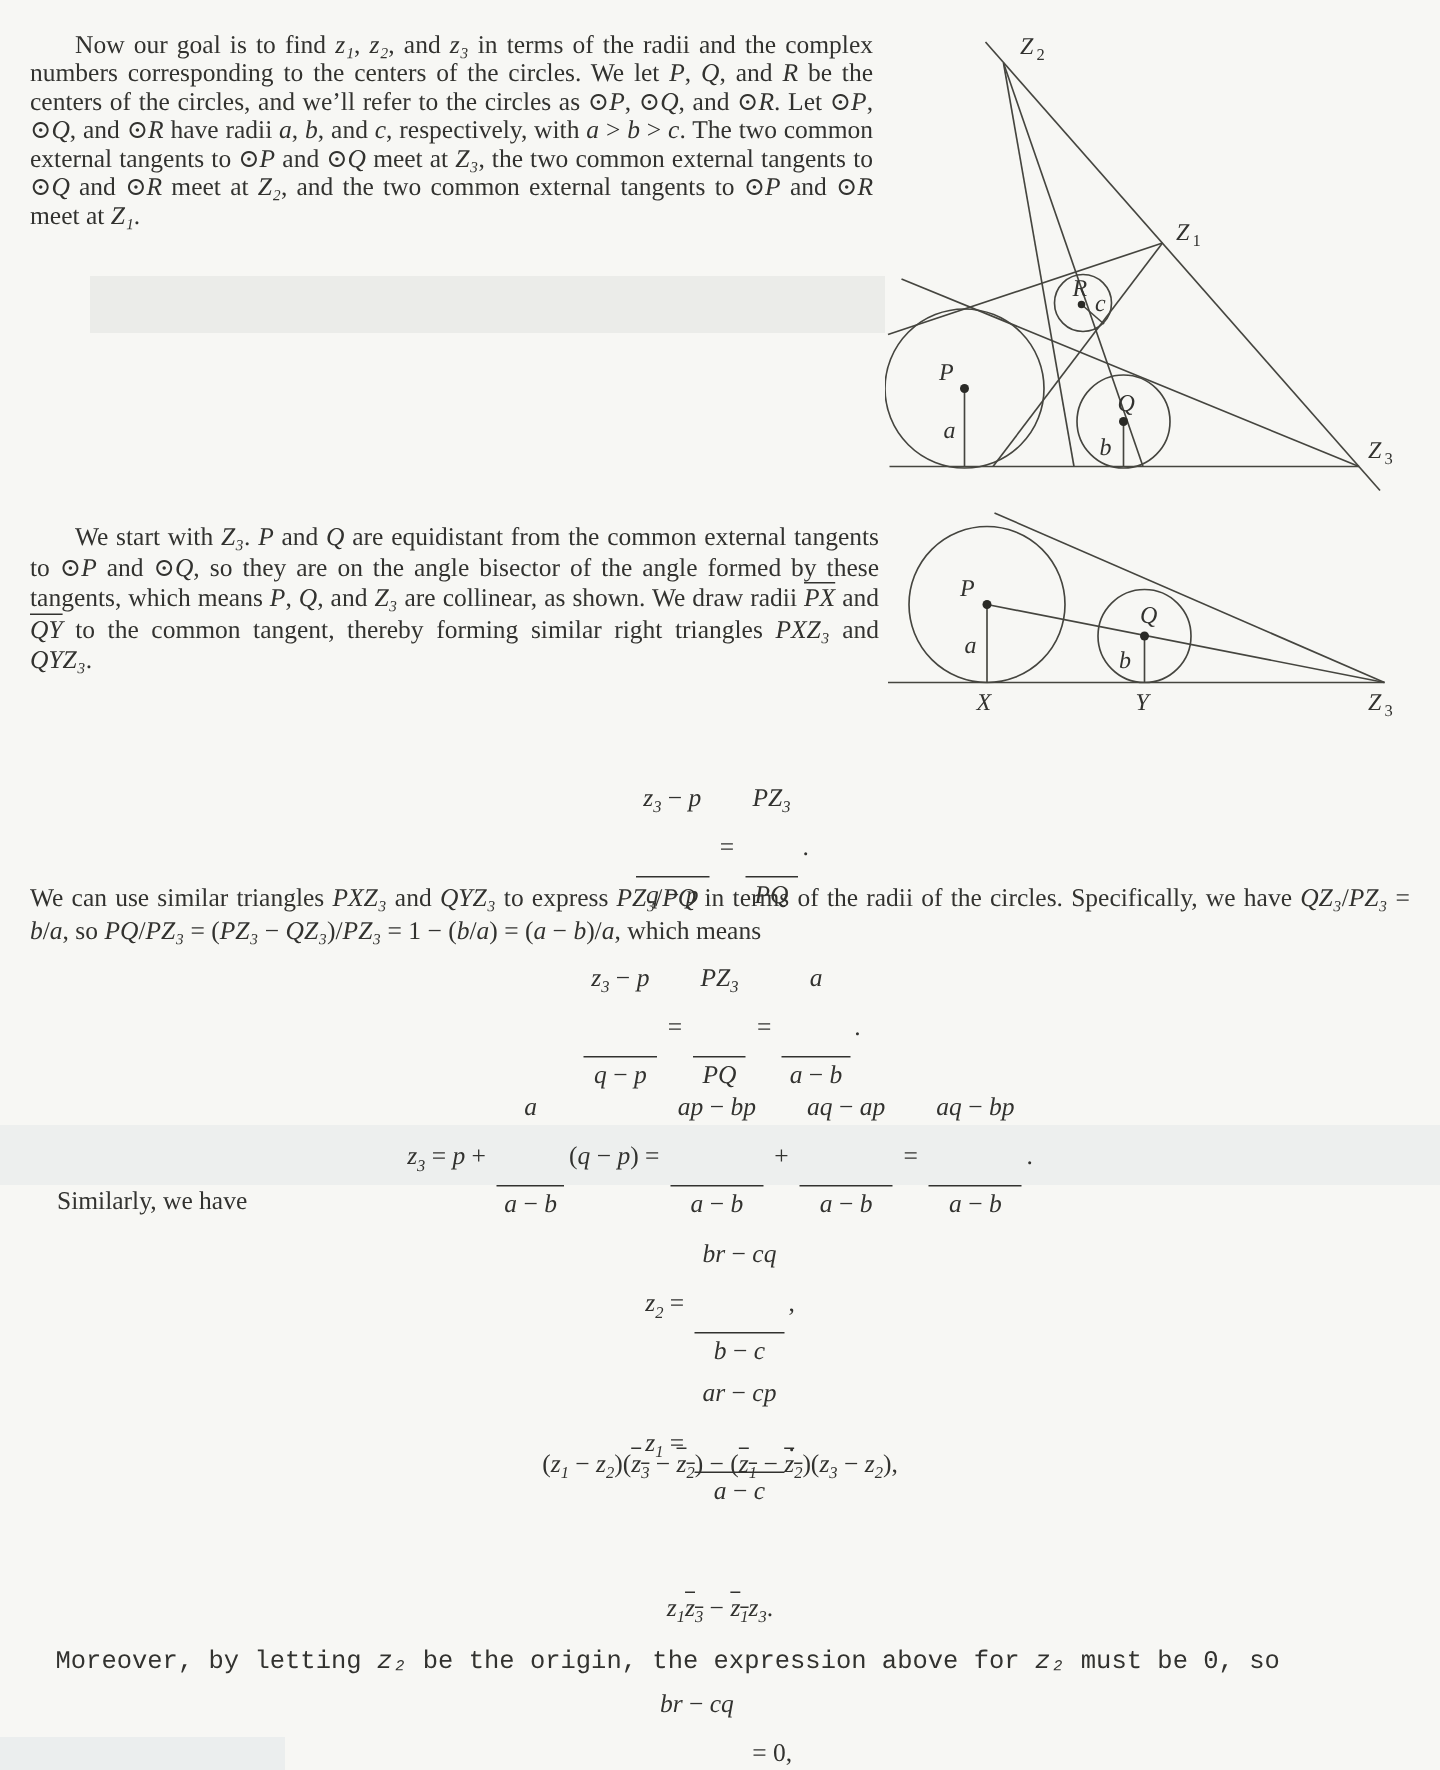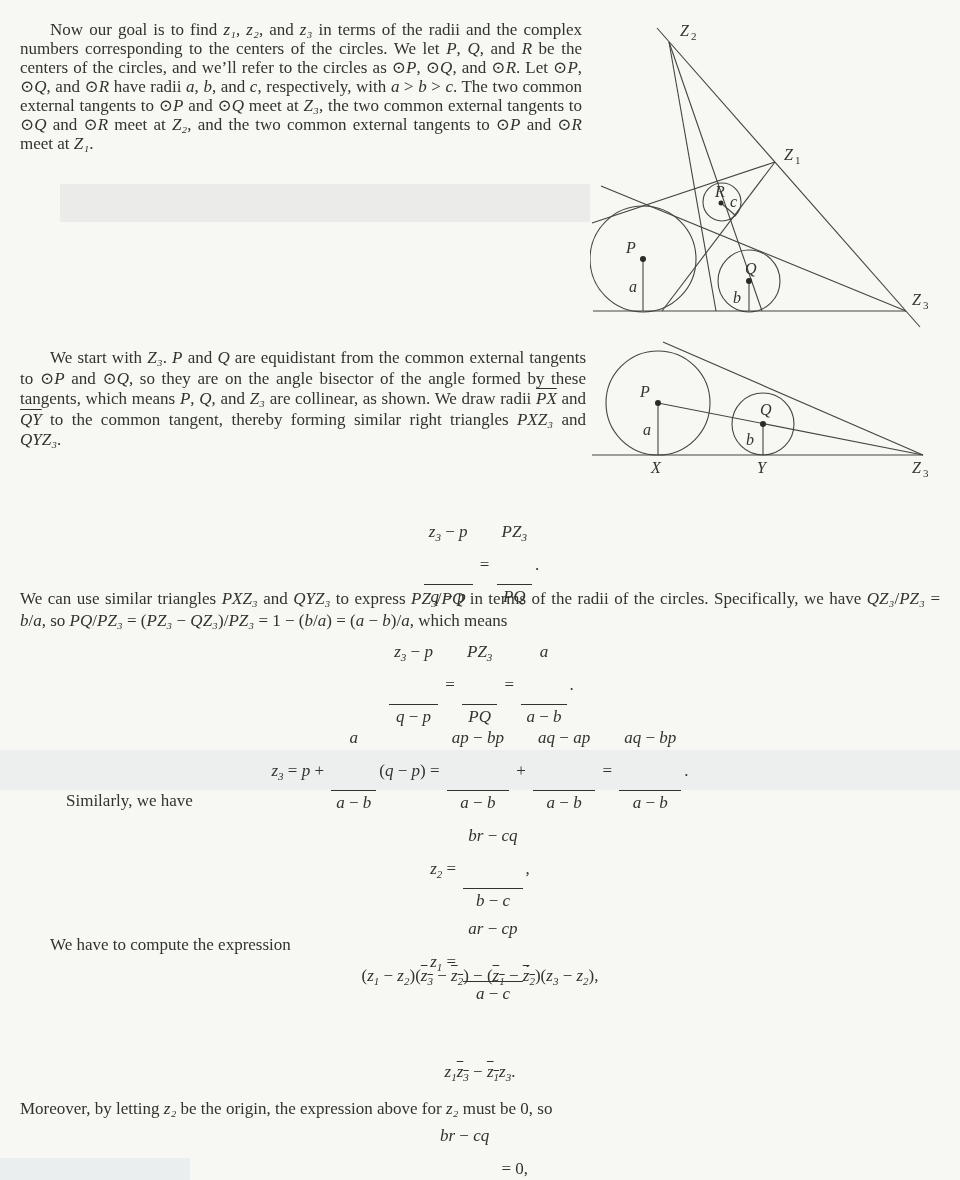--- a/index.html
+++ b/index.html
@@ -169,21 +169,21 @@
         </span>
         <span class="mp">&nbsp;=&nbsp;</span>
         <span class="frac">
           <span class="num"><span class="mv"><span>aq</span></span><span class="mp">&nbsp;−&nbsp;</span><span class="mv"><span>bp</span></span></span>
           <span class="den"><span class="mv"><span>a</span></span><span class="mp">&nbsp;−&nbsp;</span><span class="mv"><span>b</span></span></span>
         </span>
         <span class="mp">.</span>
       </span>
   </div>
 
-  <div class="para indent" style="left:36px; top:790px; width:920px; line-height:22px;">Similarly, we have</div>
+  <div class="para indent" style="left:8px; top:790px; width:920px; line-height:22px;">Similarly, we have</div>
 
   <div class="eq-col" style="top:822px;">
     <span class="eq-row">
         <span class="mv"><span>z</span><sub>2</sub></span>
         <span class="mp">&nbsp;=&nbsp;</span>
         <span class="frac">
           <span class="num"><span class="mv"><span>br</span></span><span class="mp">&nbsp;−&nbsp;</span><span class="mv"><span>cq</span></span></span>
           <span class="den"><span class="mv"><span>b</span></span><span class="mp">&nbsp;−&nbsp;</span><span class="mv"><span>c</span></span></span>
         </span>
         <span class="mp">,</span>
@@ -192,21 +192,20 @@
         <span class="mv"><span>z</span><sub>1</sub></span>
         <span class="mp">&nbsp;=&nbsp;</span>
         <span class="frac">
           <span class="num"><span class="mv"><span>ar</span></span><span class="mp">&nbsp;−&nbsp;</span><span class="mv"><span>cp</span></span></span>
           <span class="den"><span class="mv"><span>a</span></span><span class="mp">&nbsp;−&nbsp;</span><span class="mv"><span>c</span></span></span>
         </span>
         <span class="mp">.</span>
       </span>
   </div>
 
-  <div class="para indent" style="left:20px; top:934px; width:920px; line-height:22px;">We have to compute the expression</div>
 
   <div class="eq" style="top:966px;">
     <span class="eq-inner">
         <span class="mp">(</span>
         <span class="mv"><span>z</span><sub>1</sub></span>
         <span class="mp">&nbsp;−&nbsp;</span>
         <span class="mv"><span>z</span><sub>2</sub></span>
         <span class="mp">)(</span>
         <span class="mv bar"><span>z</span><sub>3</sub></span>
         <span class="mp">&nbsp;−&nbsp;</span>
@@ -228,21 +227,21 @@
     <span class="eq-inner">
         <span class="mv"><span>z</span><sub>1</sub></span>
         <span class="mv bar"><span>z</span><sub>3</sub></span>
         <span class="mp">&nbsp;−&nbsp;</span>
         <span class="mv bar"><span>z</span><sub>1</sub></span>
         <span class="mv"><span>z</span><sub>3</sub></span>
         <span class="mp">.</span>
       </span>
   </div>
 
-  <div class="para" style="left:20px; top:1098px; width:920px; line-height:22px;">Moreover, by letting <i>z₂</i> be the origin, the expression above for <i>z₂</i> must be 0, so</div>
+  <div class="para" style="left:37px; top:1098px; width:920px; line-height:22px;font-family:Liberation Mono, monospace;">Moreover, by letting <i>z₂</i> be the origin, the expression above for <i>z₂</i> must be 0, so</div>
 
   <div class="eq" style="top:1126px;">
     <span class="eq-inner">
         <span class="frac">
           <span class="num"><span class="mv"><span>br</span></span><span class="mp">&nbsp;−&nbsp;</span><span class="mv"><span>cq</span></span></span>
           <span class="den"><span class="mv"><span>b</span></span><span class="mp">&nbsp;−&nbsp;</span><span class="mv"><span>c</span></span></span>
         </span>
         <span class="mp">&nbsp;=&nbsp;0,</span>
       </span>
   </div>

